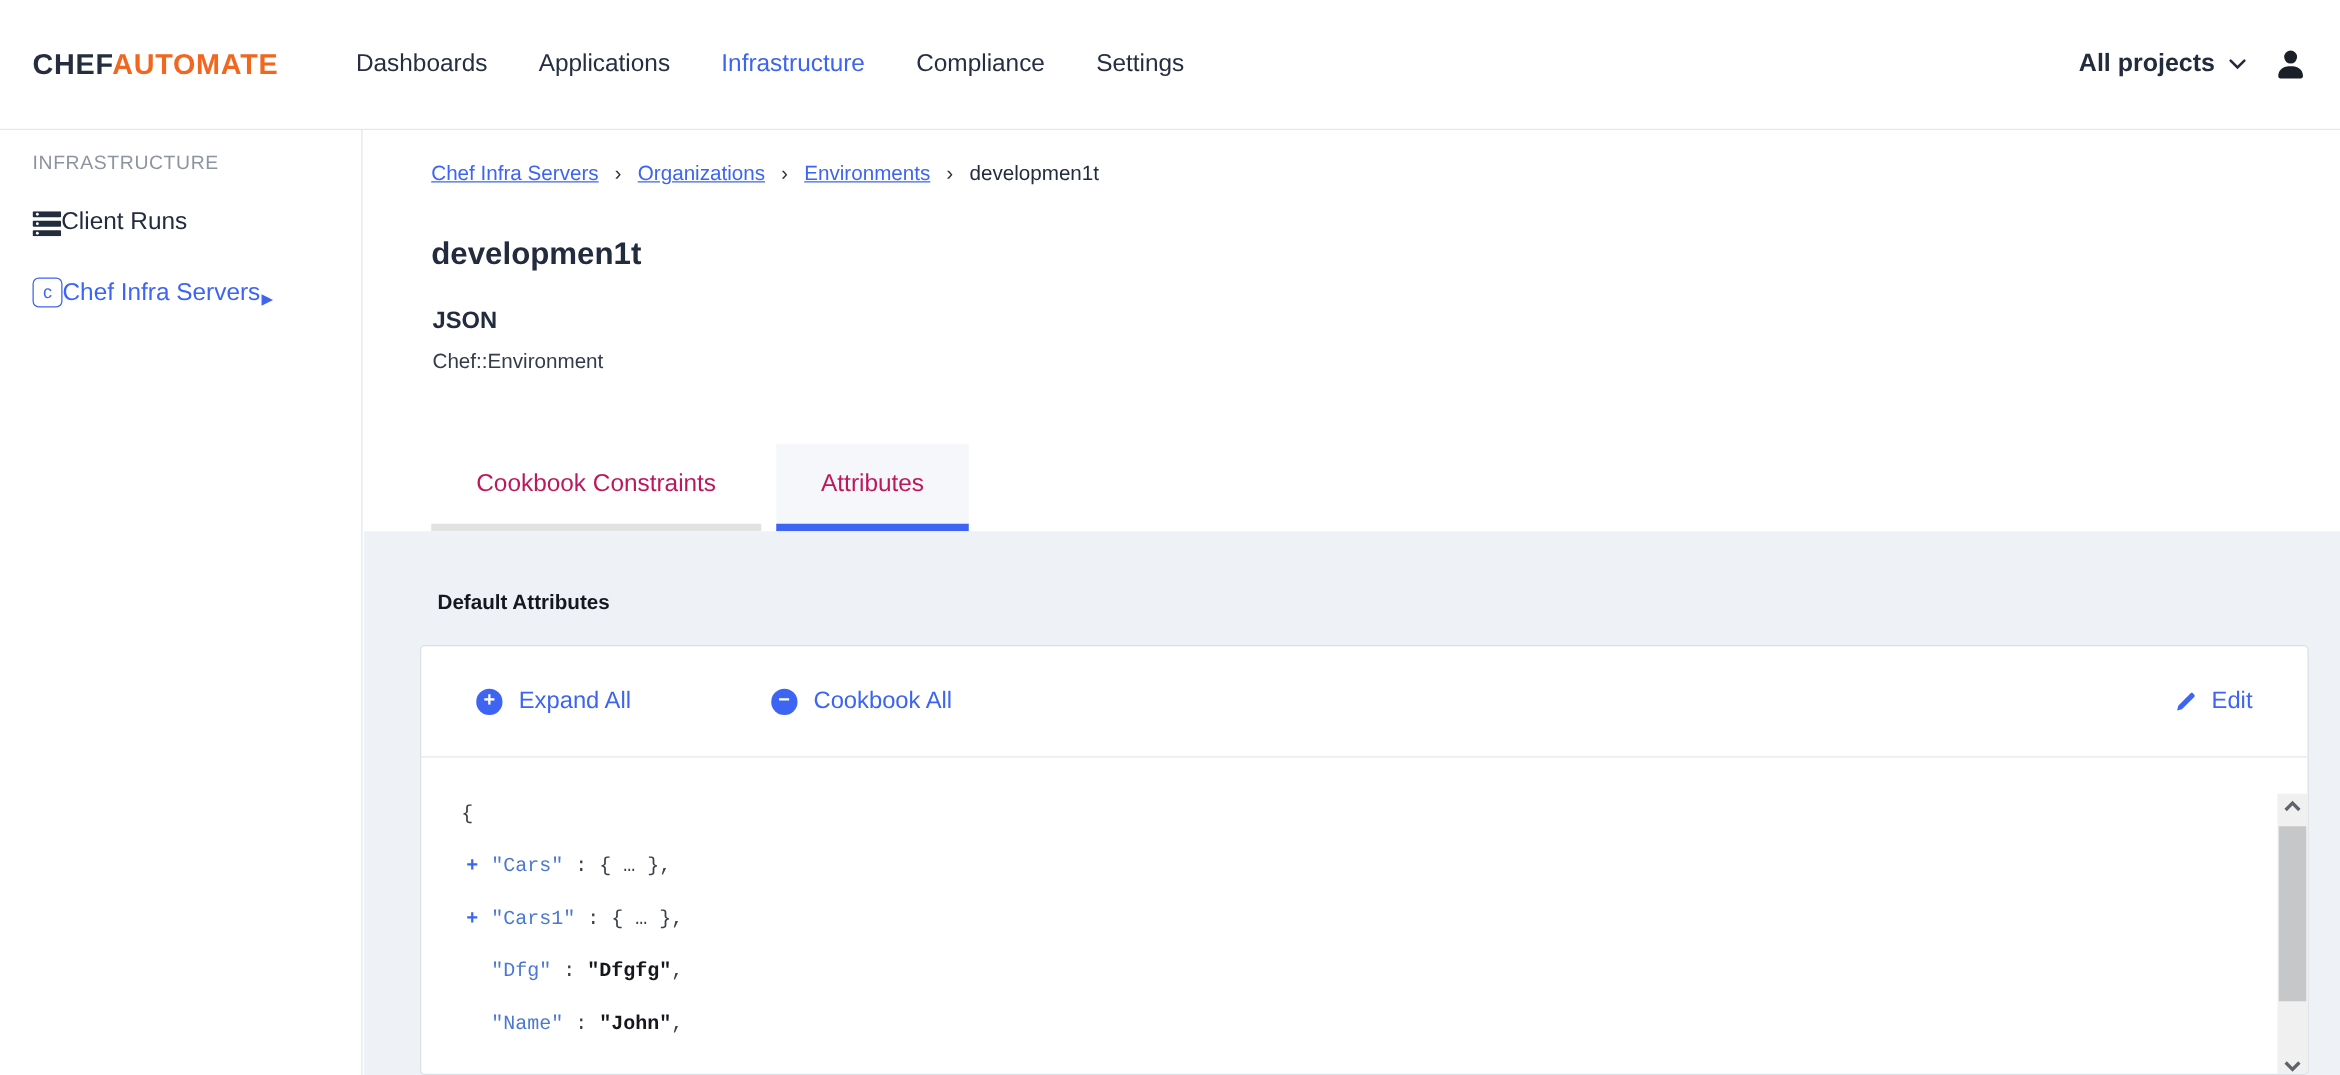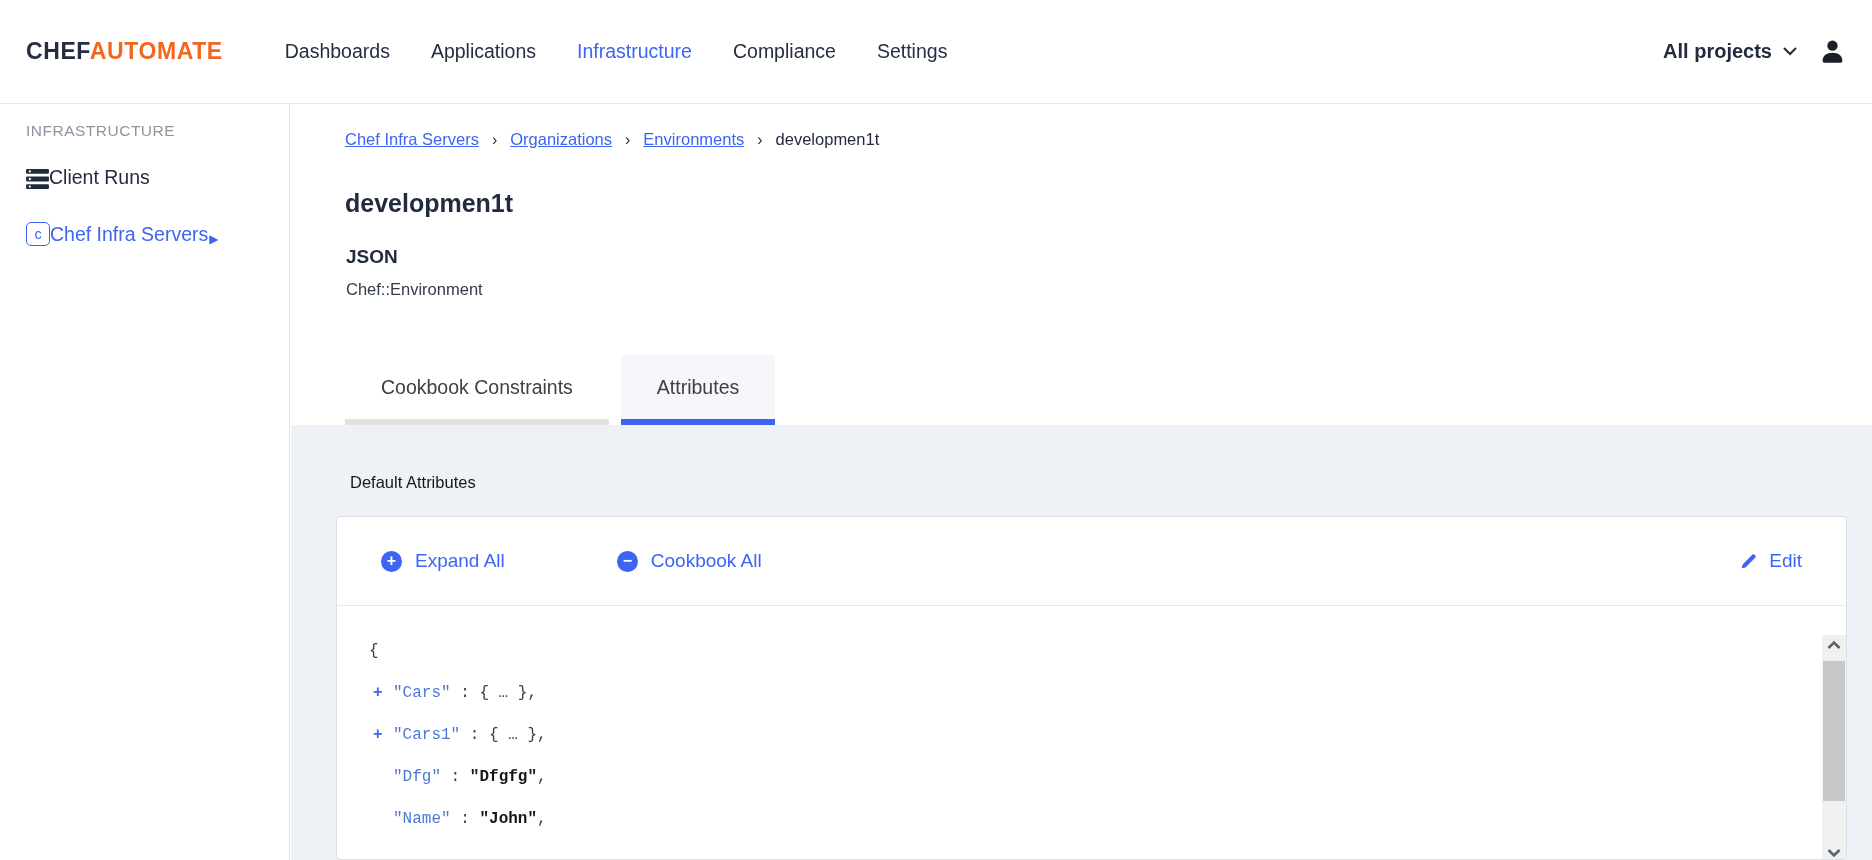--- a/index.html
+++ b/index.html
@@ -39,27 +39,27 @@
   .breadcrumb { position:absolute; left:54px; top:44px; display:flex; align-items:center;
                 font-size:16.5px; color:#232b3e; white-space:nowrap; }
   .crumb-link { color:#3d64f2; text-decoration:underline; cursor:pointer; }
   .crumb-sep { margin:0 13px; font-size:16px; color:#2a3343; }
   .page-title { position:absolute; left:54px; top:103px; font-size:25px; font-weight:700; }
   .fmt-label { position:absolute; left:55px; top:160px; font-size:19px; font-weight:700; }
   .obj-type { position:absolute; left:55px; top:194px; font-size:16.5px; color:#333c4b; }
 
   .tabstrip { position:absolute; left:54px; top:269px; height:70px; display:flex; gap:12px; }
   .tab { display:flex; align-items:center; justify-content:center; padding:0 36px;
-         font-size:19.5px; cursor:pointer; border-bottom:6px solid transparent; color:#404040; }
+         font-size:19.5px; cursor:pointer; border-bottom:6px solid transparent; color:#be185d; }
   .tab.cookbook { border-bottom-color:#e2e2e2; }
   .tab.attributes { background:#f5f7fa; border-bottom-color:#3d64f2; }
 
   .tabbody { position:absolute; left:0; top:339px; right:0; bottom:0; background:#eef2f6;
              padding:48px 0 0 45px; }
-  .section-heading { margin-left:14px; font-size:16.5px; font-weight:400; color:#15191f; }
+  .section-heading { margin-left:14px; font-size:16.5px; font-weight:700; color:#15191f; }
 
   .card { margin-top:24px; width:1511px; height:344px; background:#fff;
           border:1px solid #dbe0e5; border-radius:4px; position:relative; overflow:hidden; }
   .card-head { height:89px; display:flex; align-items:center; padding:0 44px;
                border-bottom:1px solid #e5e8ec; }
   .tool-btn { display:flex; align-items:center; gap:13px; color:#3d64f2; font-size:19px;
               background:none; border:none; cursor:pointer; font-family:inherit; }
   .collapse-btn { margin-left:112px; }
   .edit-btn { margin-left:auto; gap:11px; }
   .circle-icon { width:21px; height:21px; border-radius:50%; background:#3d64f2; color:#fff;

